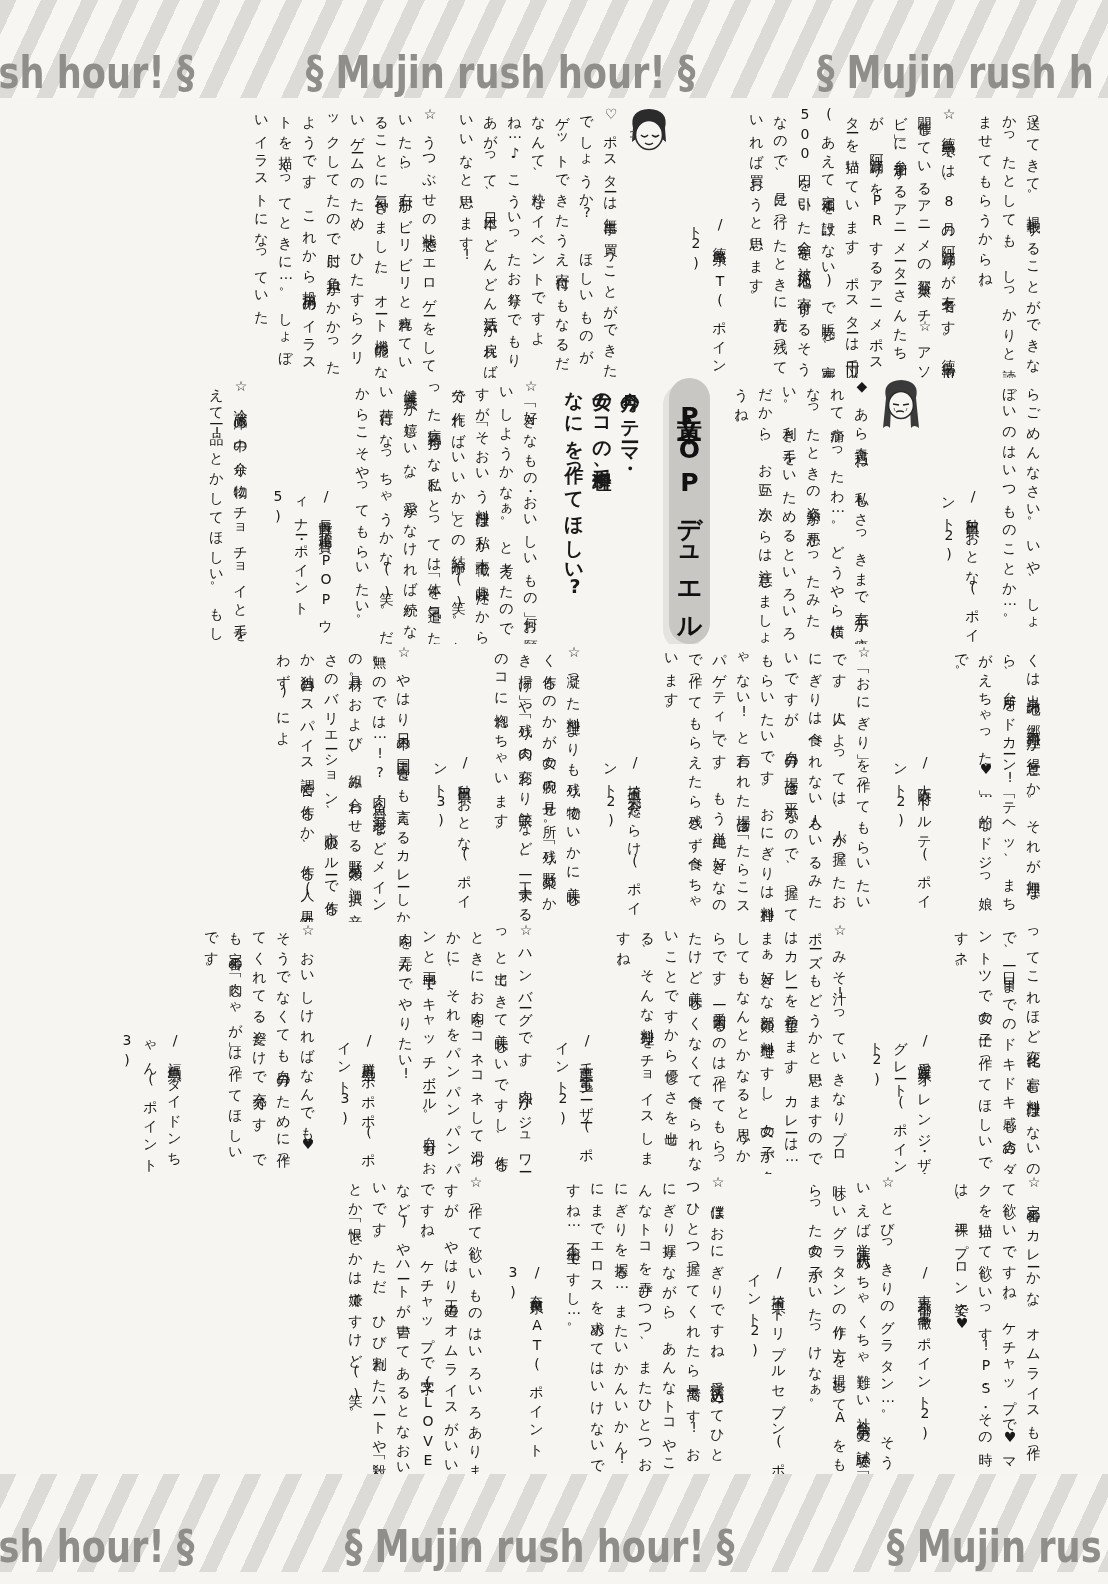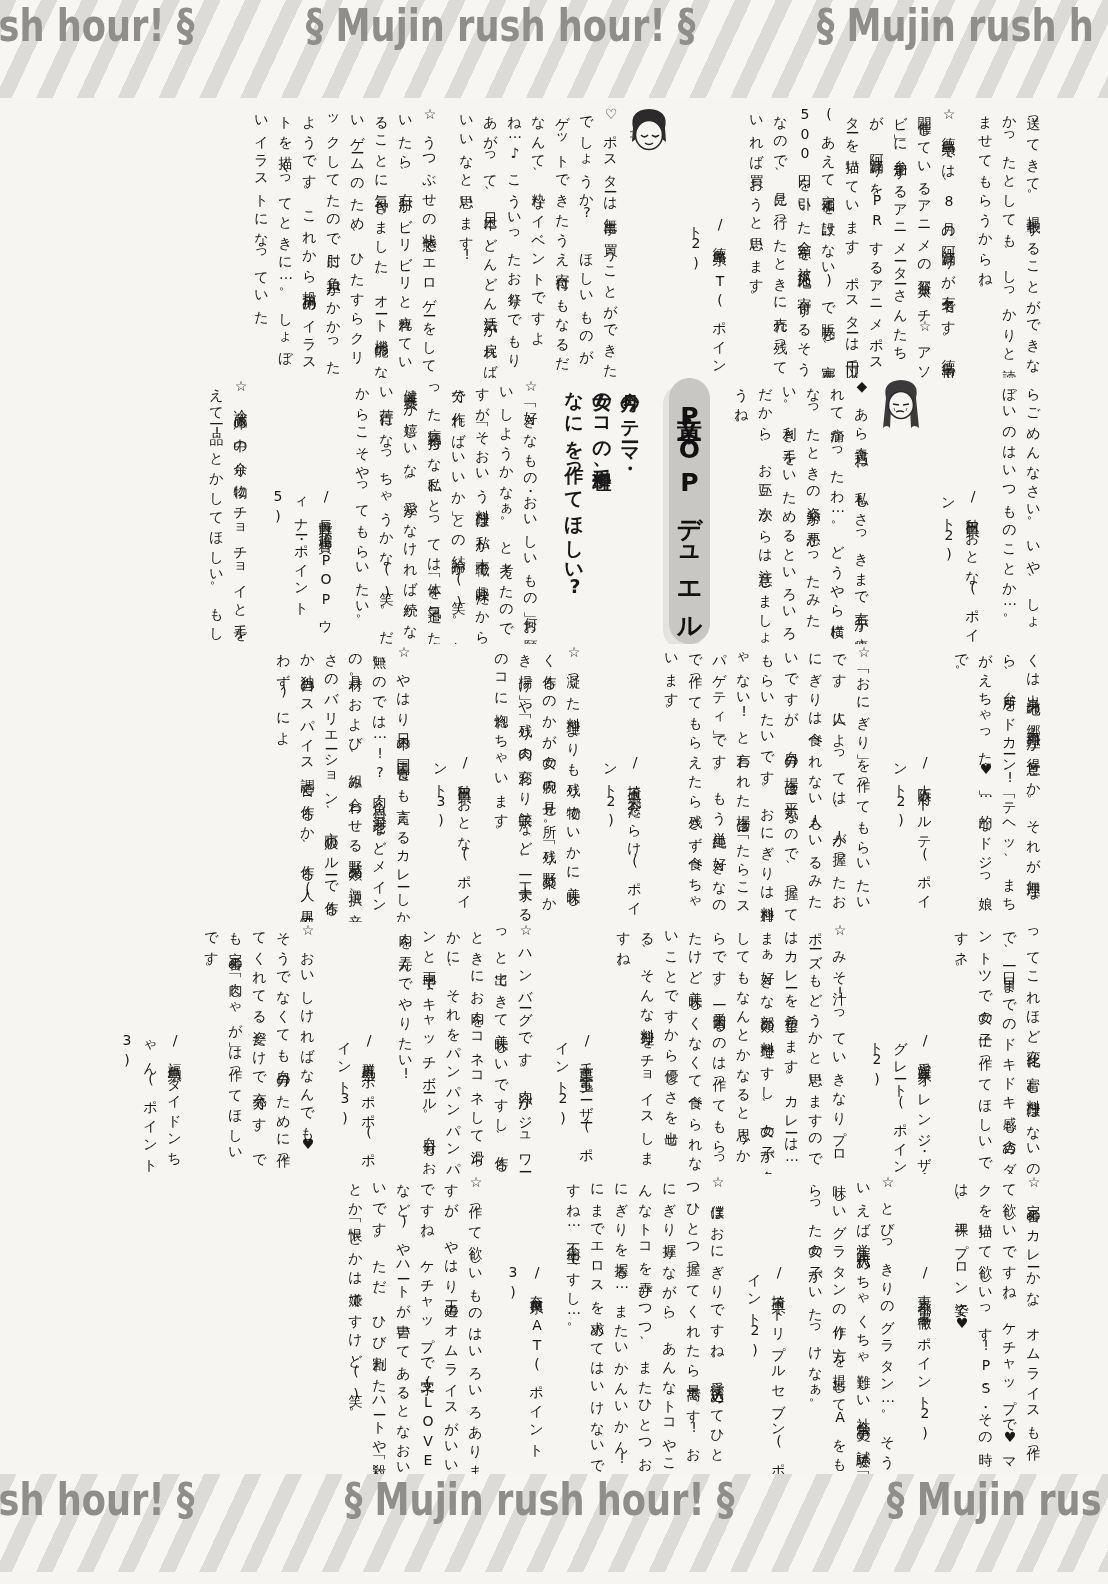--- a/index.html
+++ b/index.html
@@ -7,21 +7,21 @@
   body {
     width: 1108px; height: 1584px;
     background: #f6f5f1;
     font-family: "DejaVu Sans", sans-serif;
     color: #191919;
     overflow: hidden;
   }
   .stripe-band {
     height: 98px;
     background: repeating-linear-gradient(115deg, #dcdbd7 0 15px, #f7f6f2 15px 37px);
-    display: flex; align-items: flex-start; justify-content: space-between;
+    display: flex; align-items: flex-end; justify-content: space-between;
     overflow: hidden; white-space: nowrap;
   }
   .stripe-band .seg {
     font-size: 44px; font-weight: bold; color: #8f8e8b;
     letter-spacing: 0px; transform: scaleX(0.8); transform-origin: center;
     white-space: nowrap;
   }
   .stripe-band .seg:first-child { margin-left: -26px; }
   .stripe-band .seg:last-child  { margin-right: -20px; }
 

